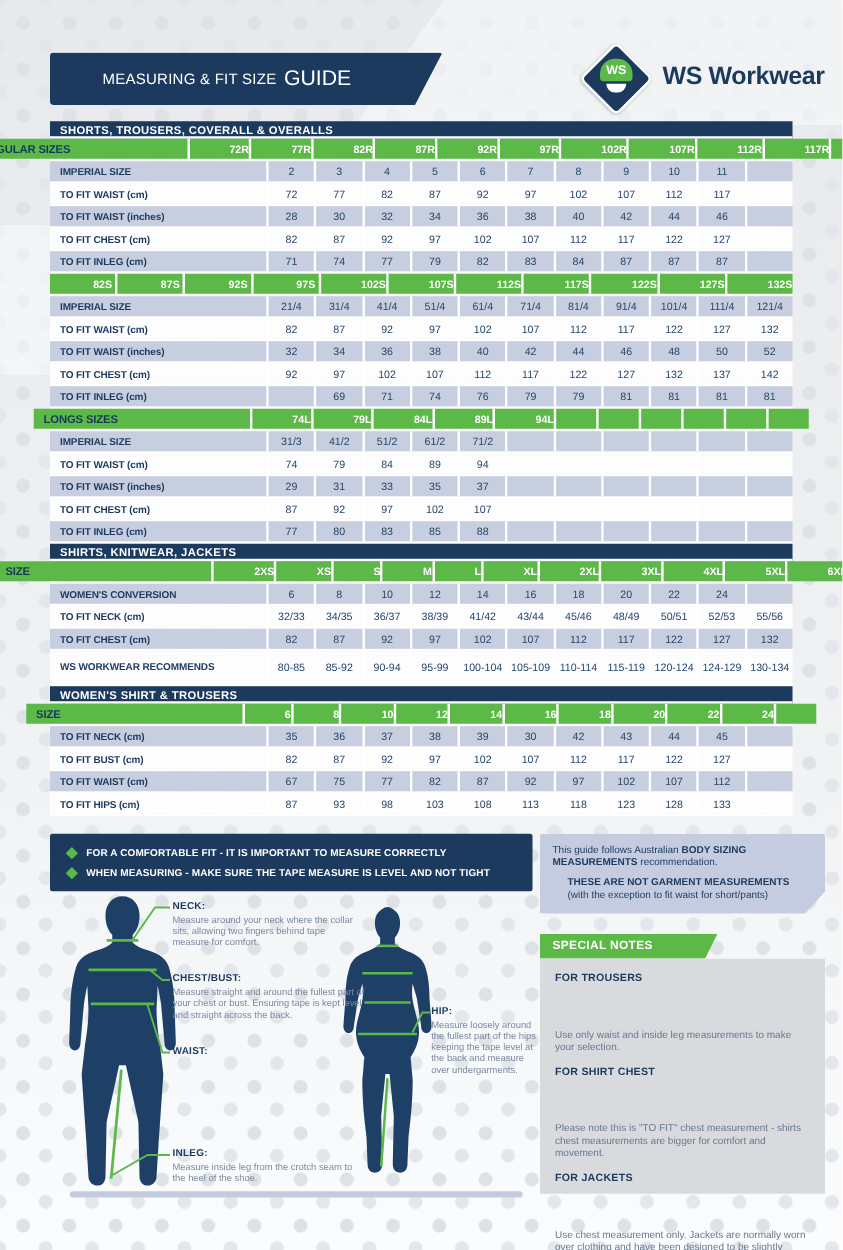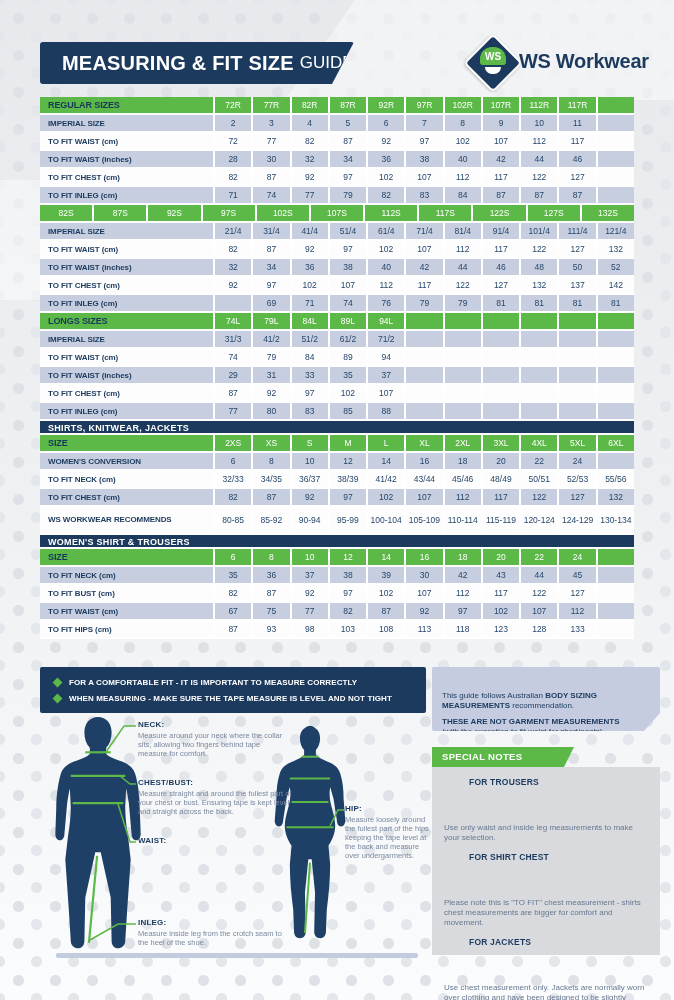--- a/index.html
+++ b/index.html
@@ -17,42 +17,42 @@
   .streak1 { width:500px; height:140px; right:-160px; top:-40px; transform:skewX(-35deg); }
   .streak2 { width:400px; height:120px; left:-180px; top:180px; transform:skewX(-35deg); }
 
   
   .banner {
     position:absolute; left:40px; top:42px; width:314px; height:42px;
     background:#1b3a5e; color:#fff; display:flex; align-items:center; padding-left:22px;
     clip-path:polygon(0 0, 100% 0, calc(100% - 22px) 100%, 0 100%);
     border-radius:3px;
   }
-  .banner .t-bold { font-size:20px; font-weight:700; letter-spacing:.2px; }
+  .banner .t-bold { font-size:12px; font-weight:400; letter-spacing:.2px;margin-left:20px; }
   .banner .t-light { font-size:17px; font-weight:400; margin-left:6px; }
   .logo { position:absolute; left:464px; top:34px; width:58px; height:58px; }
   .logo .diamond { position:absolute; left:8px; top:8px; width:42px; height:42px; background:#1b3a5e; border:2px solid #fff; border-radius:5px; transform:rotate(45deg); box-shadow:0 1px 3px rgba(0,0,0,.25); }
   .logo .hat { position:absolute; left:16px; top:13px; width:26px; height:18px; background:#5cb947; border-radius:12px 12px 3px 3px; color:#fff; font-size:10px; font-weight:800; text-align:center; line-height:20px; }
   .logo .mustache { position:absolute; left:21px; top:33px; width:16px; height:7px; background:#fff; border-radius:0 0 9px 9px; }
-  .brand { position:absolute; left:519px; top:50px; font-size:20px; font-weight:800; color:#1b3a5e; letter-spacing:-.3px; }
+  .brand { position:absolute; left:530px; top:50px; font-size:20px; font-weight:800; color:#1b3a5e; letter-spacing:-.3px; }
 
   
   #tables-host { position:absolute; left:40px; top:97px; width:594px; }
   .sec-hdr {
     height:14px; line-height:14px; background:#1b3a5e; color:#fff;
     font-size:9px; font-weight:700; letter-spacing:.3px; padding-left:8px;
     border-bottom:2px solid #fff;
   }
   .t-row { display:flex; border-bottom:2px solid #fff; }
   .t-label { flex:0 0 175px; padding-left:8px; border-right:2px solid #fff; font-size:8px; font-weight:700; color:#1b3a5e; display:flex; align-items:center; letter-spacing:-.1px; }
   .t-cell { flex:1 1 0; border-right:2px solid #fff; text-align:center; font-size:8.5px; color:#27476b; display:flex; align-items:center; justify-content:center; }
   .t-row > :last-child { border-right:none; }
   .green-row { height:18px;justify-content:center; }
   .green-row .t-label { background:#5cb947; color:#16385a; font-weight:800; font-size:9px; }
-  .green-row .t-cell { background:#5cb947; color:#fff; font-weight:400; }
+  .green-row .t-cell { background:#5cb947; color:#fff; font-weight:700;padding-left:32px; }
   .data-row { height:18px; }
   .data-row.gray .t-label, .data-row.gray .t-cell { background:#c7cedf; }
   .data-row.white .t-label, .data-row.white .t-cell { background:#fdfdfe; }
   .data-row.tall { height:28px; }
   .data-row.tall .t-label { line-height:10px; }
 
   
   .tips {
     position:absolute; left:40px; top:667px; width:386px; height:46px;
     background:#1b3a5e; border-radius:2px; padding:7px 0 0 14px;
@@ -73,38 +73,38 @@
   .lbl-chest { left:98px; top:64px; width:158px; }
   .lbl-waist { left:98px; top:122px; width:162px; }
   .lbl-inleg { left:98px; top:204px; width:150px; }
   .lbl-hip   { left:305px; top:90px; width:86px; }
   .floor { position:absolute; left:16px; bottom:0; width:362px; height:5px; background:#c3cbdf; border-radius:2px; }
   .connectors { position:absolute; left:0; top:0; pointer-events:none; }
 
   
   .info-box {
     position:absolute; left:432px; top:667px; width:228px; height:64px;
-    background:#c5cce0; padding:24px 10px; color:#1b3a5e; font-size:8px; line-height:10px;
+    background:#c5cce0; padding:8px 10px; color:#1b3a5e; font-size:8px; line-height:10px;
     clip-path:polygon(0 0, 100% 0, 100% 72%, 93% 100%, 0 100%);
     border-radius:2px;
   }
   .info-box b { font-weight:800; }
-  .info-p2 { margin-top:6px; }
+  .info-p2 { margin-top:6px;margin-left:12px; }
   .special-bar {
     position:absolute; left:432px; top:747px; width:142px; height:20px;
     background:#5cb947; color:#fff; font-size:9.5px; font-weight:800;
     line-height:20px; padding-left:10px; letter-spacing:.3px;
     clip-path:polygon(0 0, 100% 0, calc(100% - 10px) 100%, 0 100%);
   }
   .notes-box {
     position:absolute; left:432px; top:767px; width:228px; height:188px;
     background:#d8dadd; padding:10px 12px;
   }
   .note { margin-bottom:9px; }
-  .note-head { font-size:8.5px; font-weight:800; color:#1b3a5e; margin-bottom:2px; letter-spacing:.2px;margin-left:25px; }
+  .note-head { font-size:8.5px; font-weight:800; color:#1b3a5e; margin-bottom:2px; letter-spacing:.2px; }
   .note-body { font-size:8px; color:#677890; line-height:10px;margin-top:36px; }
 </style>
 </head>
 <body>
 
 <div id="page">
   <div class="streak streak1"></div>
   <div class="streak streak2"></div>
 
   <div class="banner">
@@ -112,20 +112,21 @@
     <span class="t-light">GUIDE</span>
   </div>
   <div class="logo">
     <div class="diamond"></div>
     <div class="hat">WS</div>
     <div class="mustache"></div>
   </div>
   <div class="brand">WS Workwear</div>
 
   <div id="tables-host">
+      <div class="sec-hdr">SHORTS, TROUSERS, COVERALL &amp; OVERALLS</div>
       <div class="t-row green-row">
         <div class="t-label">REGULAR SIZES</div>
         <div class="t-cell">72R</div>
         <div class="t-cell">77R</div>
         <div class="t-cell">82R</div>
         <div class="t-cell">87R</div>
         <div class="t-cell">92R</div>
         <div class="t-cell">97R</div>
         <div class="t-cell">102R</div>
         <div class="t-cell">107R</div>

